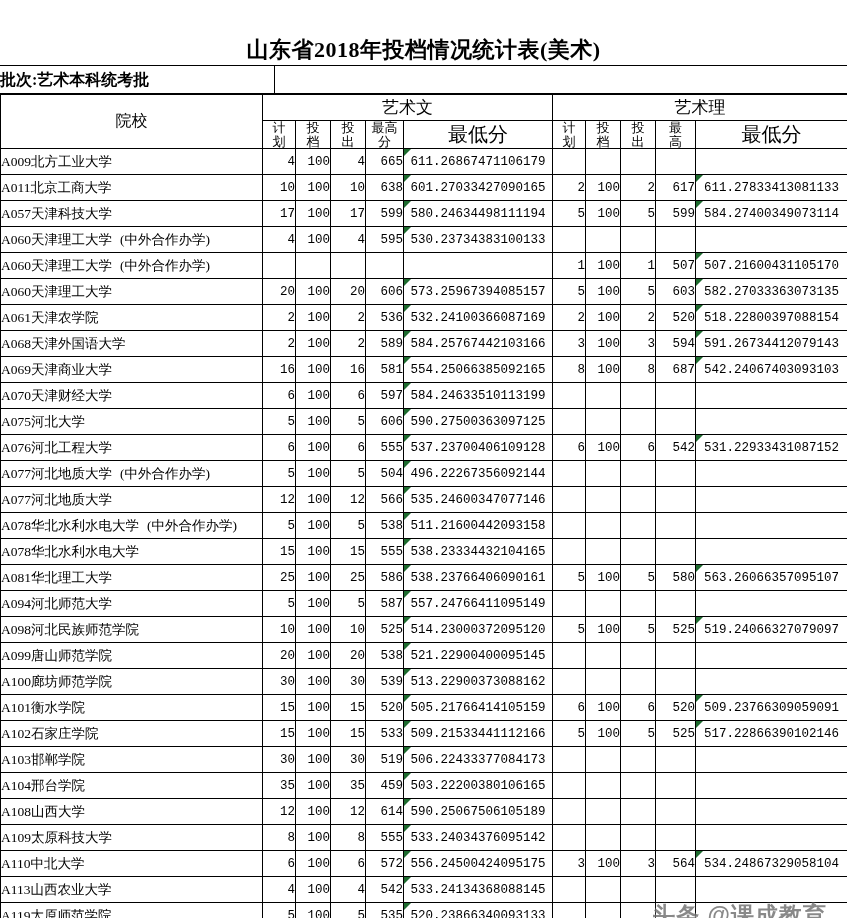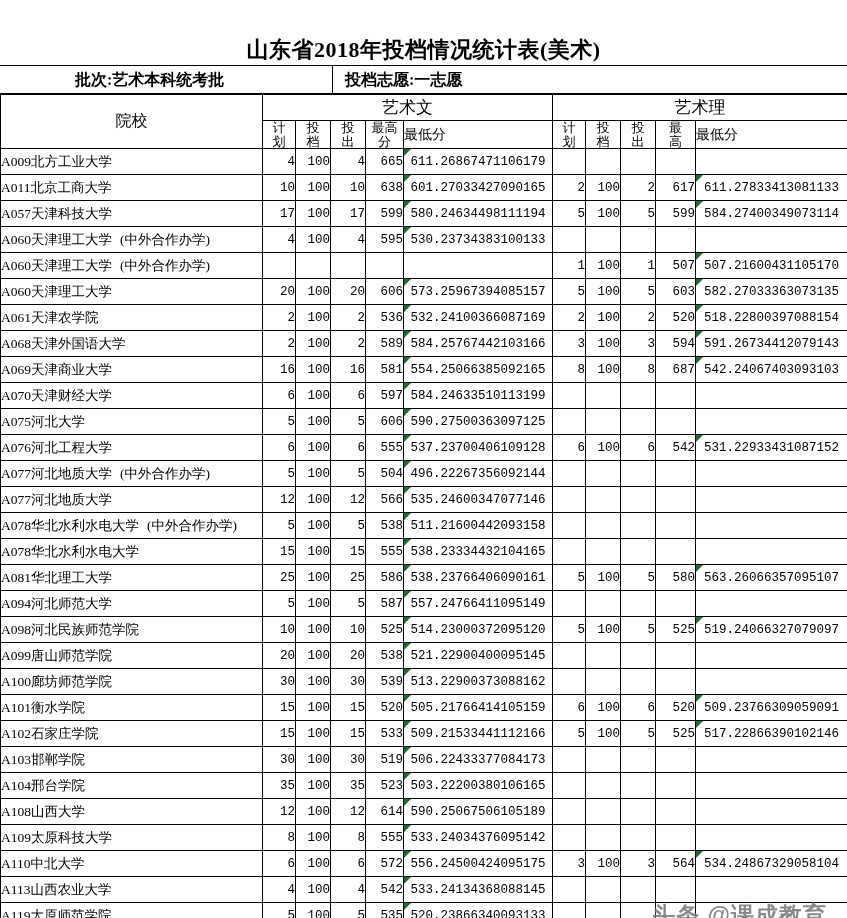--- a/index.html
+++ b/index.html
@@ -44,21 +44,21 @@
   .sub-cell{
     height:100%;
     line-height:28px;
     font-size:16px;
     font-weight:bold;
     color:#000;
     box-sizing:border-box;
     white-space:nowrap;
     overflow:hidden;
   }
-  .sub-cell.a{ width:333px; padding-left:75px; border-right:1.5px solid #000; }
+  .sub-cell.a{ width:275px; border-right:1.5px solid #000; }
   .sub-cell.b{ width:514px; padding-left:12px; }
 
   
   table.grid{
     border-collapse:collapse;
     table-layout:fixed;
     width:847px;
     font-size:12px;
     color:#000;
     padding-left:38px;
@@ -92,23 +92,23 @@
     vertical-align:middle;
     font-size:13px;
     font-weight:bold;
     line-height:1.05;
     padding:1px 0;
   }
   .hvert span{
     display:block;
   }
   .hwide{
-    text-align:left;
+    text-align:center;
     vertical-align:middle;
-    font-size:14px;
+    font-size:20px;
     font-weight:bold;
   }
 
   
   td.school{
     text-align:left;
     padding-left:4px;
     font-size:13.5px;
     font-weight:bold;
     letter-spacing:0px;
@@ -172,21 +172,20 @@
 </style>
 </head>
 <body>
 
 <div id="sheet">
 
   <div class="title-row">山东省2018年投档情况统计表(美术)</div>
 
   <div class="sub-row">
     <div class="sub-cell a">批次:艺术本科统考批</div>
-    <div class="sub-cell b">投档志愿:一志愿</div>
   </div>
 
   <table class="grid">
     <colgroup>
       <col class="c-school">
       <col class="c-n1">
         <col class="c-n2">
         <col class="c-n3">
         <col class="c-n4">
         <col class="c-low">
@@ -550,21 +549,21 @@
           <td class="num"></td>
           <td class="num"></td>
           <td class="num"></td>
           <td class="score"></td>
         </tr>
         <tr>
           <td class="school"><span class="sname">A104邢台学院</span></td>
           <td class="num sep-left">35</td>
           <td class="num">100</td>
           <td class="num">35</td>
-          <td class="num">523</td>
+          <td class="num">459</td>
           <td class="score hasmark">503.22200380106165</td>
           <td class="num sep-left"></td>
           <td class="num"></td>
           <td class="num"></td>
           <td class="num"></td>
           <td class="score"></td>
         </tr>
         <tr>
           <td class="school"><span class="sname">A108山西大学</span></td>
           <td class="num sep-left">12</td>

